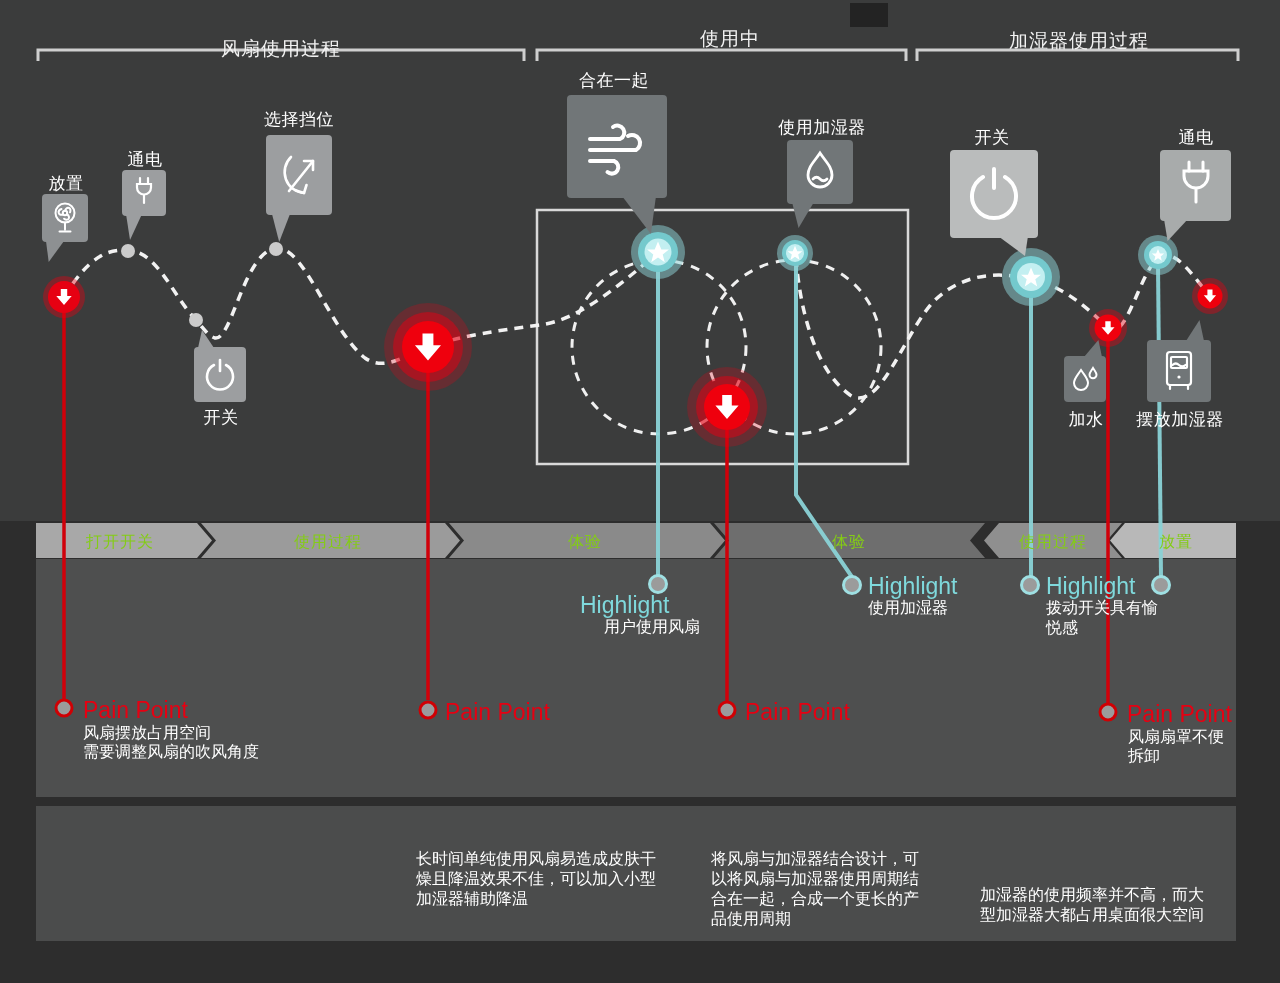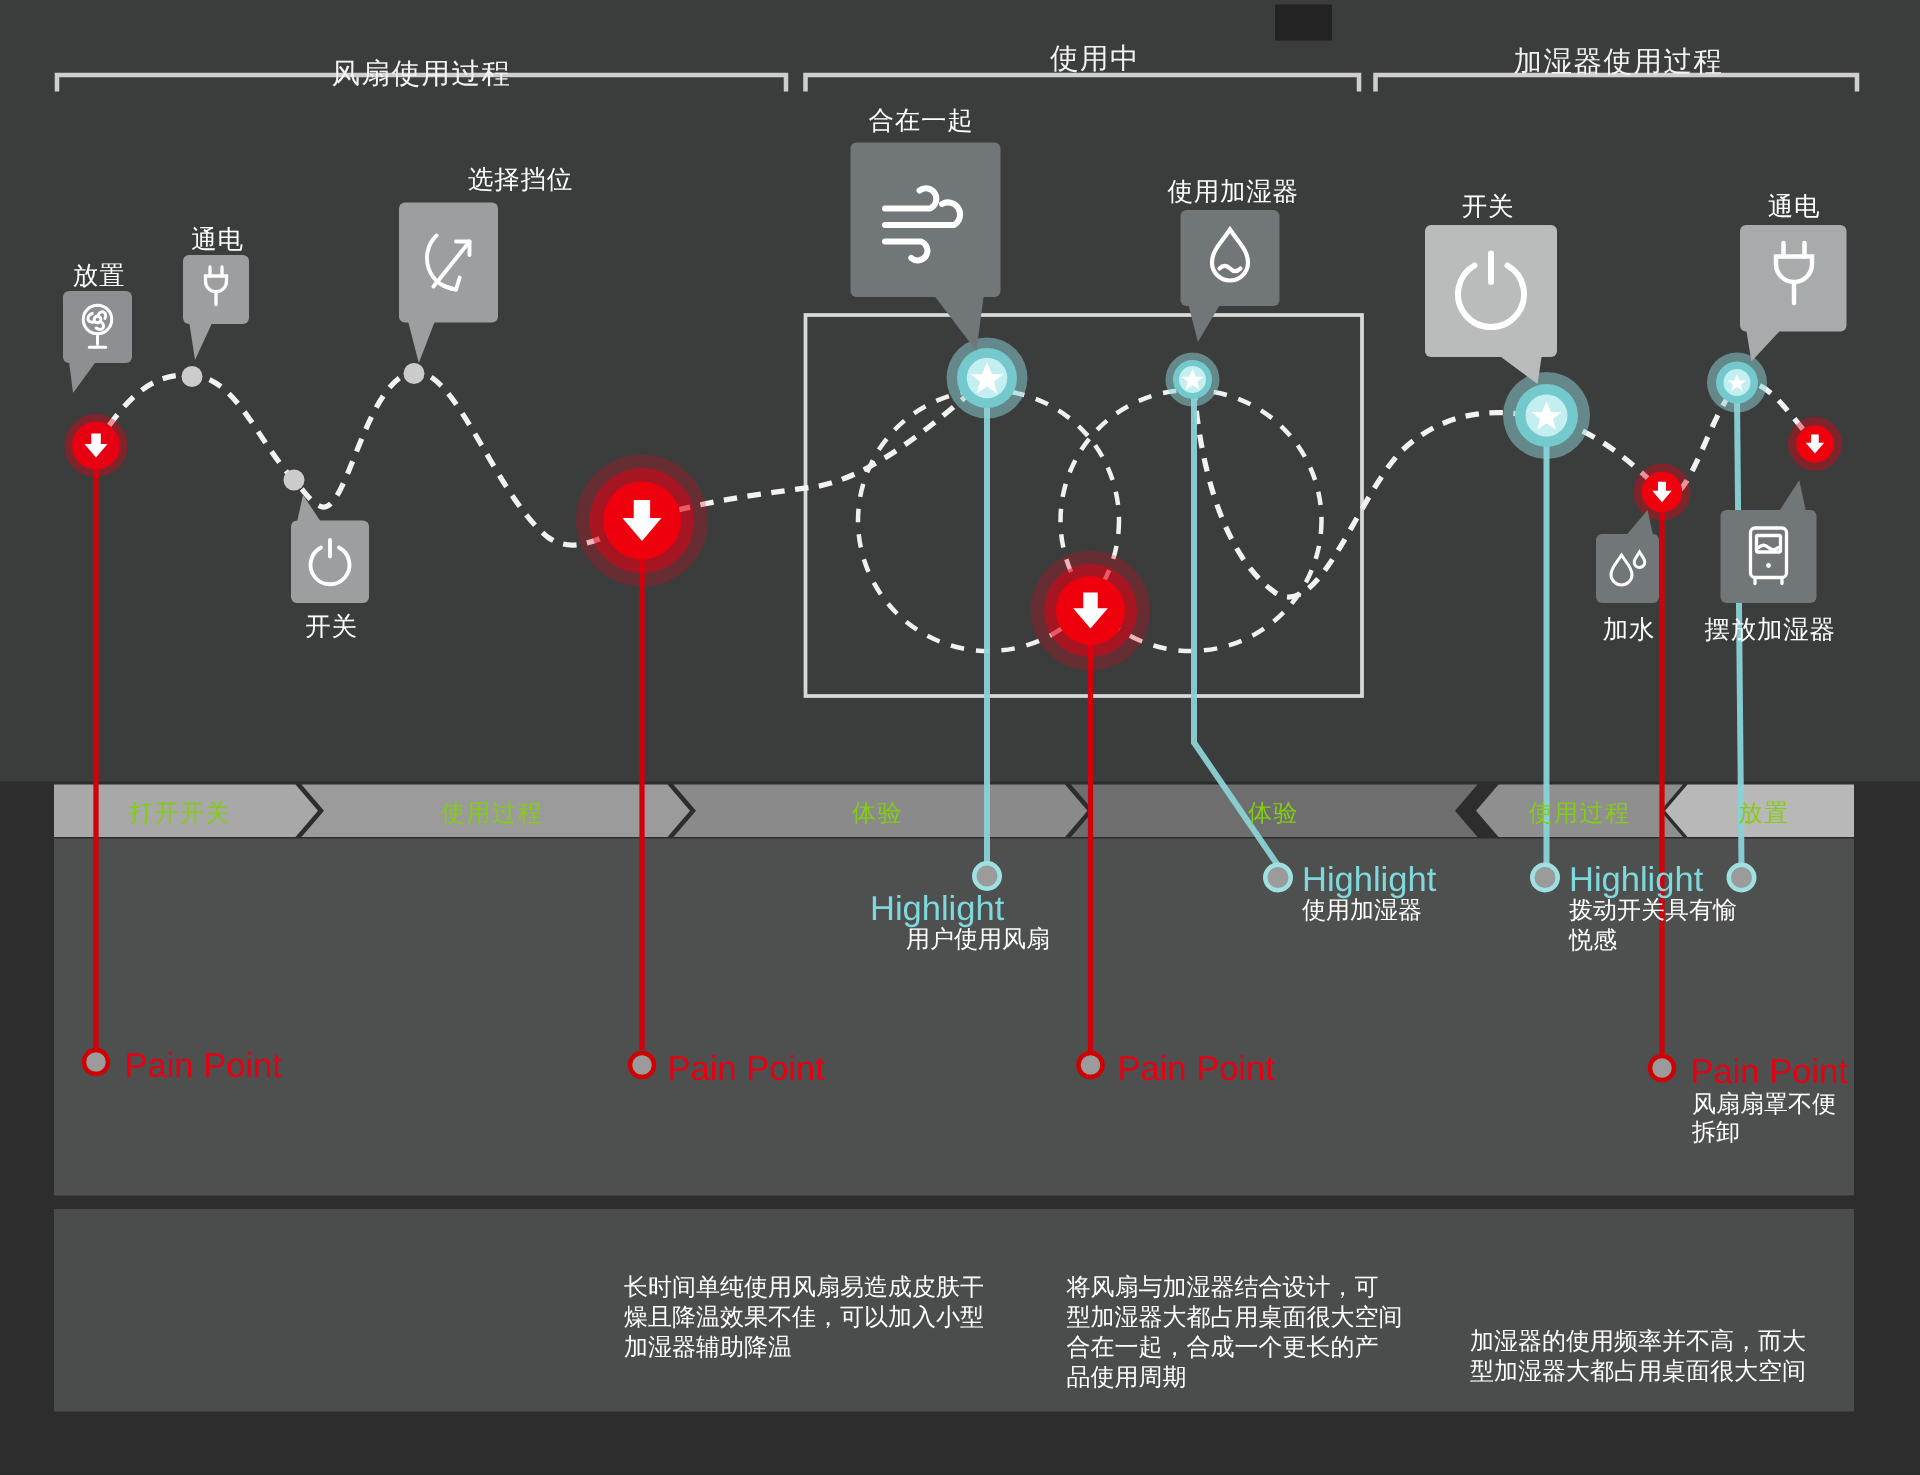--- a/index.html
+++ b/index.html
@@ -178,21 +178,21 @@
 
   <div class="tail" style="left:198px;top:330px;width:16px;height:18px;background:#9c9ea0;clip-path:polygon(0 100%,100% 100%,25% 0);"></div>
   <div class="callout" style="left:194px;top:347px;width:52px;height:55px;background:#9c9ea0;">
     <svg class="ic" width="36" height="38" viewBox="0 0 36 38" fill="none" stroke="#fff" stroke-width="2.6" stroke-linecap="round">
       <path d="M12,9 a13,13 0 1 0 12,0"></path>
       <path d="M18,4 v11"></path>
     </svg>
   </div>
   <div class="lbl" style="left:221px;top:406px;">开关</div>
 
-  <div class="lbl" style="left:299px;top:108px;margin-left:48px;">选择挡位</div>
+  <div class="lbl" style="left:299px;top:108px;">选择挡位</div>
   <div class="callout" style="left:266px;top:135px;width:66px;height:80px;background:#9c9ea0;">
     <svg class="ic" width="48" height="56" viewBox="0 0 48 56" fill="none" stroke="#fff" stroke-width="2.6" stroke-linecap="round" stroke-linejoin="round">
       <path d="M16,10 A21,21 0 0 0 29,46"></path>
       <path d="M29,46 l-8,-2.5 M29,46 l2.5,-8"></path>
       <path d="M14,44 L38,14"></path>
       <path d="M29,14 h9 v9"></path>
     </svg>
   </div>
   <div class="tail" style="left:272px;top:214px;width:18px;height:28px;background:#9c9ea0;clip-path:polygon(0 0,100% 0,40% 100%);"></div>
 
@@ -266,31 +266,33 @@
   <div class="hl-text" style="left:604px;top:617px;">用户使用风扇</div>
 
   <div class="hl-word" style="left:868px;top:573px;">Highlight</div>
   <div class="hl-text" style="left:868px;top:598px;">使用加湿器</div>
 
   <div class="hl-word" style="left:1046px;top:573px;">Highlight</div>
   <div class="hl-text" style="left:1046px;top:598px;">拨动开关具有愉
 悦感</div>
 
   <div class="pp-word" style="left:83px;top:697px;">Pain Point</div>
+  <div class="pp-text" style="left:83px;top:723px;">风扇摆放占用空间
+需要调整风扇的吹风角度</div>
 
   <div class="pp-word" style="left:445px;top:699px;">Pain Point</div>
 
   <div class="pp-word" style="left:745px;top:699px;">Pain Point</div>
 
   <div class="pp-word" style="left:1127px;top:701px;">Pain Point</div>
   <div class="pp-text" style="left:1128px;top:727px;">风扇扇罩不便
 拆卸</div>
 
   <div class="insight" style="left:416px;top:849px;">长时间单纯使用风扇易造成皮肤干
 燥且降温效果不佳，可以加入小型
 加湿器辅助降温</div>
   <div class="insight" style="left:711px;top:849px;">将风扇与加湿器结合设计，可
-型加湿器大都占用桌面很大空间
+以将风扇与加湿器使用周期结
 合在一起，合成一个更长的产
 品使用周期</div>
   <div class="insight" style="left:980px;top:885px;">加湿器的使用频率并不高，而大
 型加湿器大都占用桌面很大空间</div>
 </div>
 
 </body></html>

